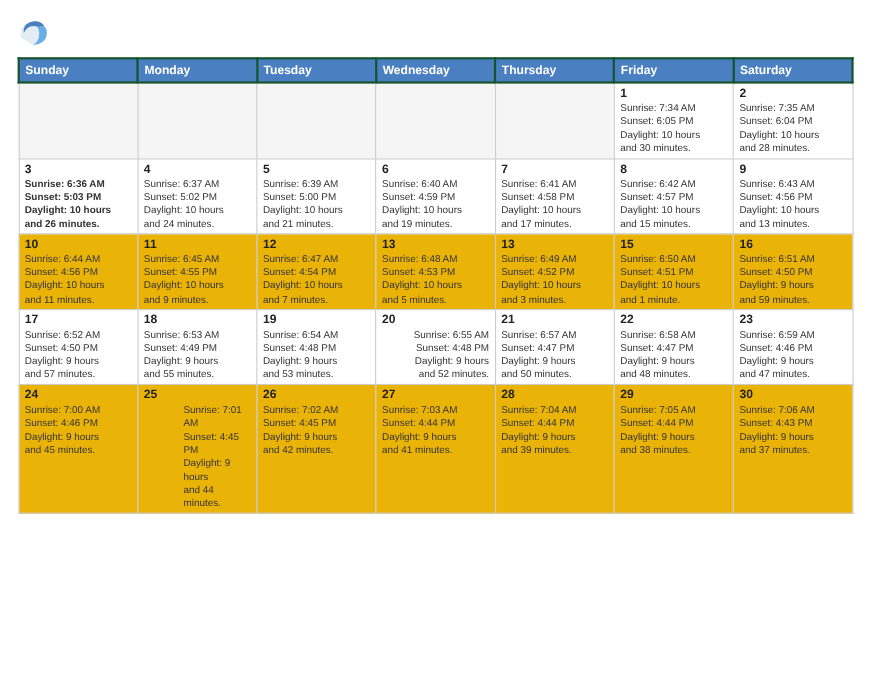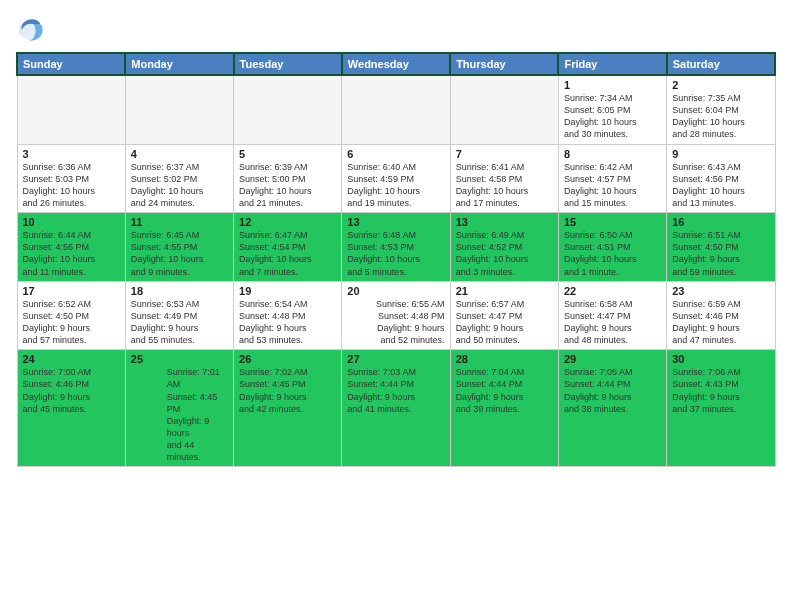--- a/index.html
+++ b/index.html
@@ -70,21 +70,21 @@
       padding: 3px 5px;
       font-size: 9.5px;
       color: #333;
       background: #fff;
       width: calc(100%/7);
     }
     .calendar td.empty {
       background: #f5f5f5;
     }
     .calendar td.shaded {
-      background: #22c55e;
+      background: #eab308;
     }
     .day-num {
       font-size: 11px;
       font-weight: bold;
       color: #222;
       display: block;
       margin-bottom: 1px;
     }
     .day-info {
       font-size: 9px;
@@ -145,21 +145,21 @@
             <span class="day-num">2</span>
             <div class="day-info" style="white-space: pre-line;">Sunrise: 7:35 AM
 Sunset: 6:04 PM
 Daylight: 10 hours
 and 28 minutes.</div>
           </td>
         </tr>
         <tr>
           <td>
             <span class="day-num">3</span>
-            <div class="day-info" style="white-space: pre-line;">Sunrise: 6:36 AM
+            <div class="day-info" style="white-space: pre-line; font-weight: bold;">Sunrise: 6:36 AM
 Sunset: 5:03 PM
 Daylight: 10 hours
 and 26 minutes.</div>
           </td>
           <td>
             <span class="day-num">4</span>
             <div class="day-info" style="white-space: pre-line;">Sunrise: 6:37 AM
 Sunset: 5:02 PM
 Daylight: 10 hours
 and 24 minutes.</div>

